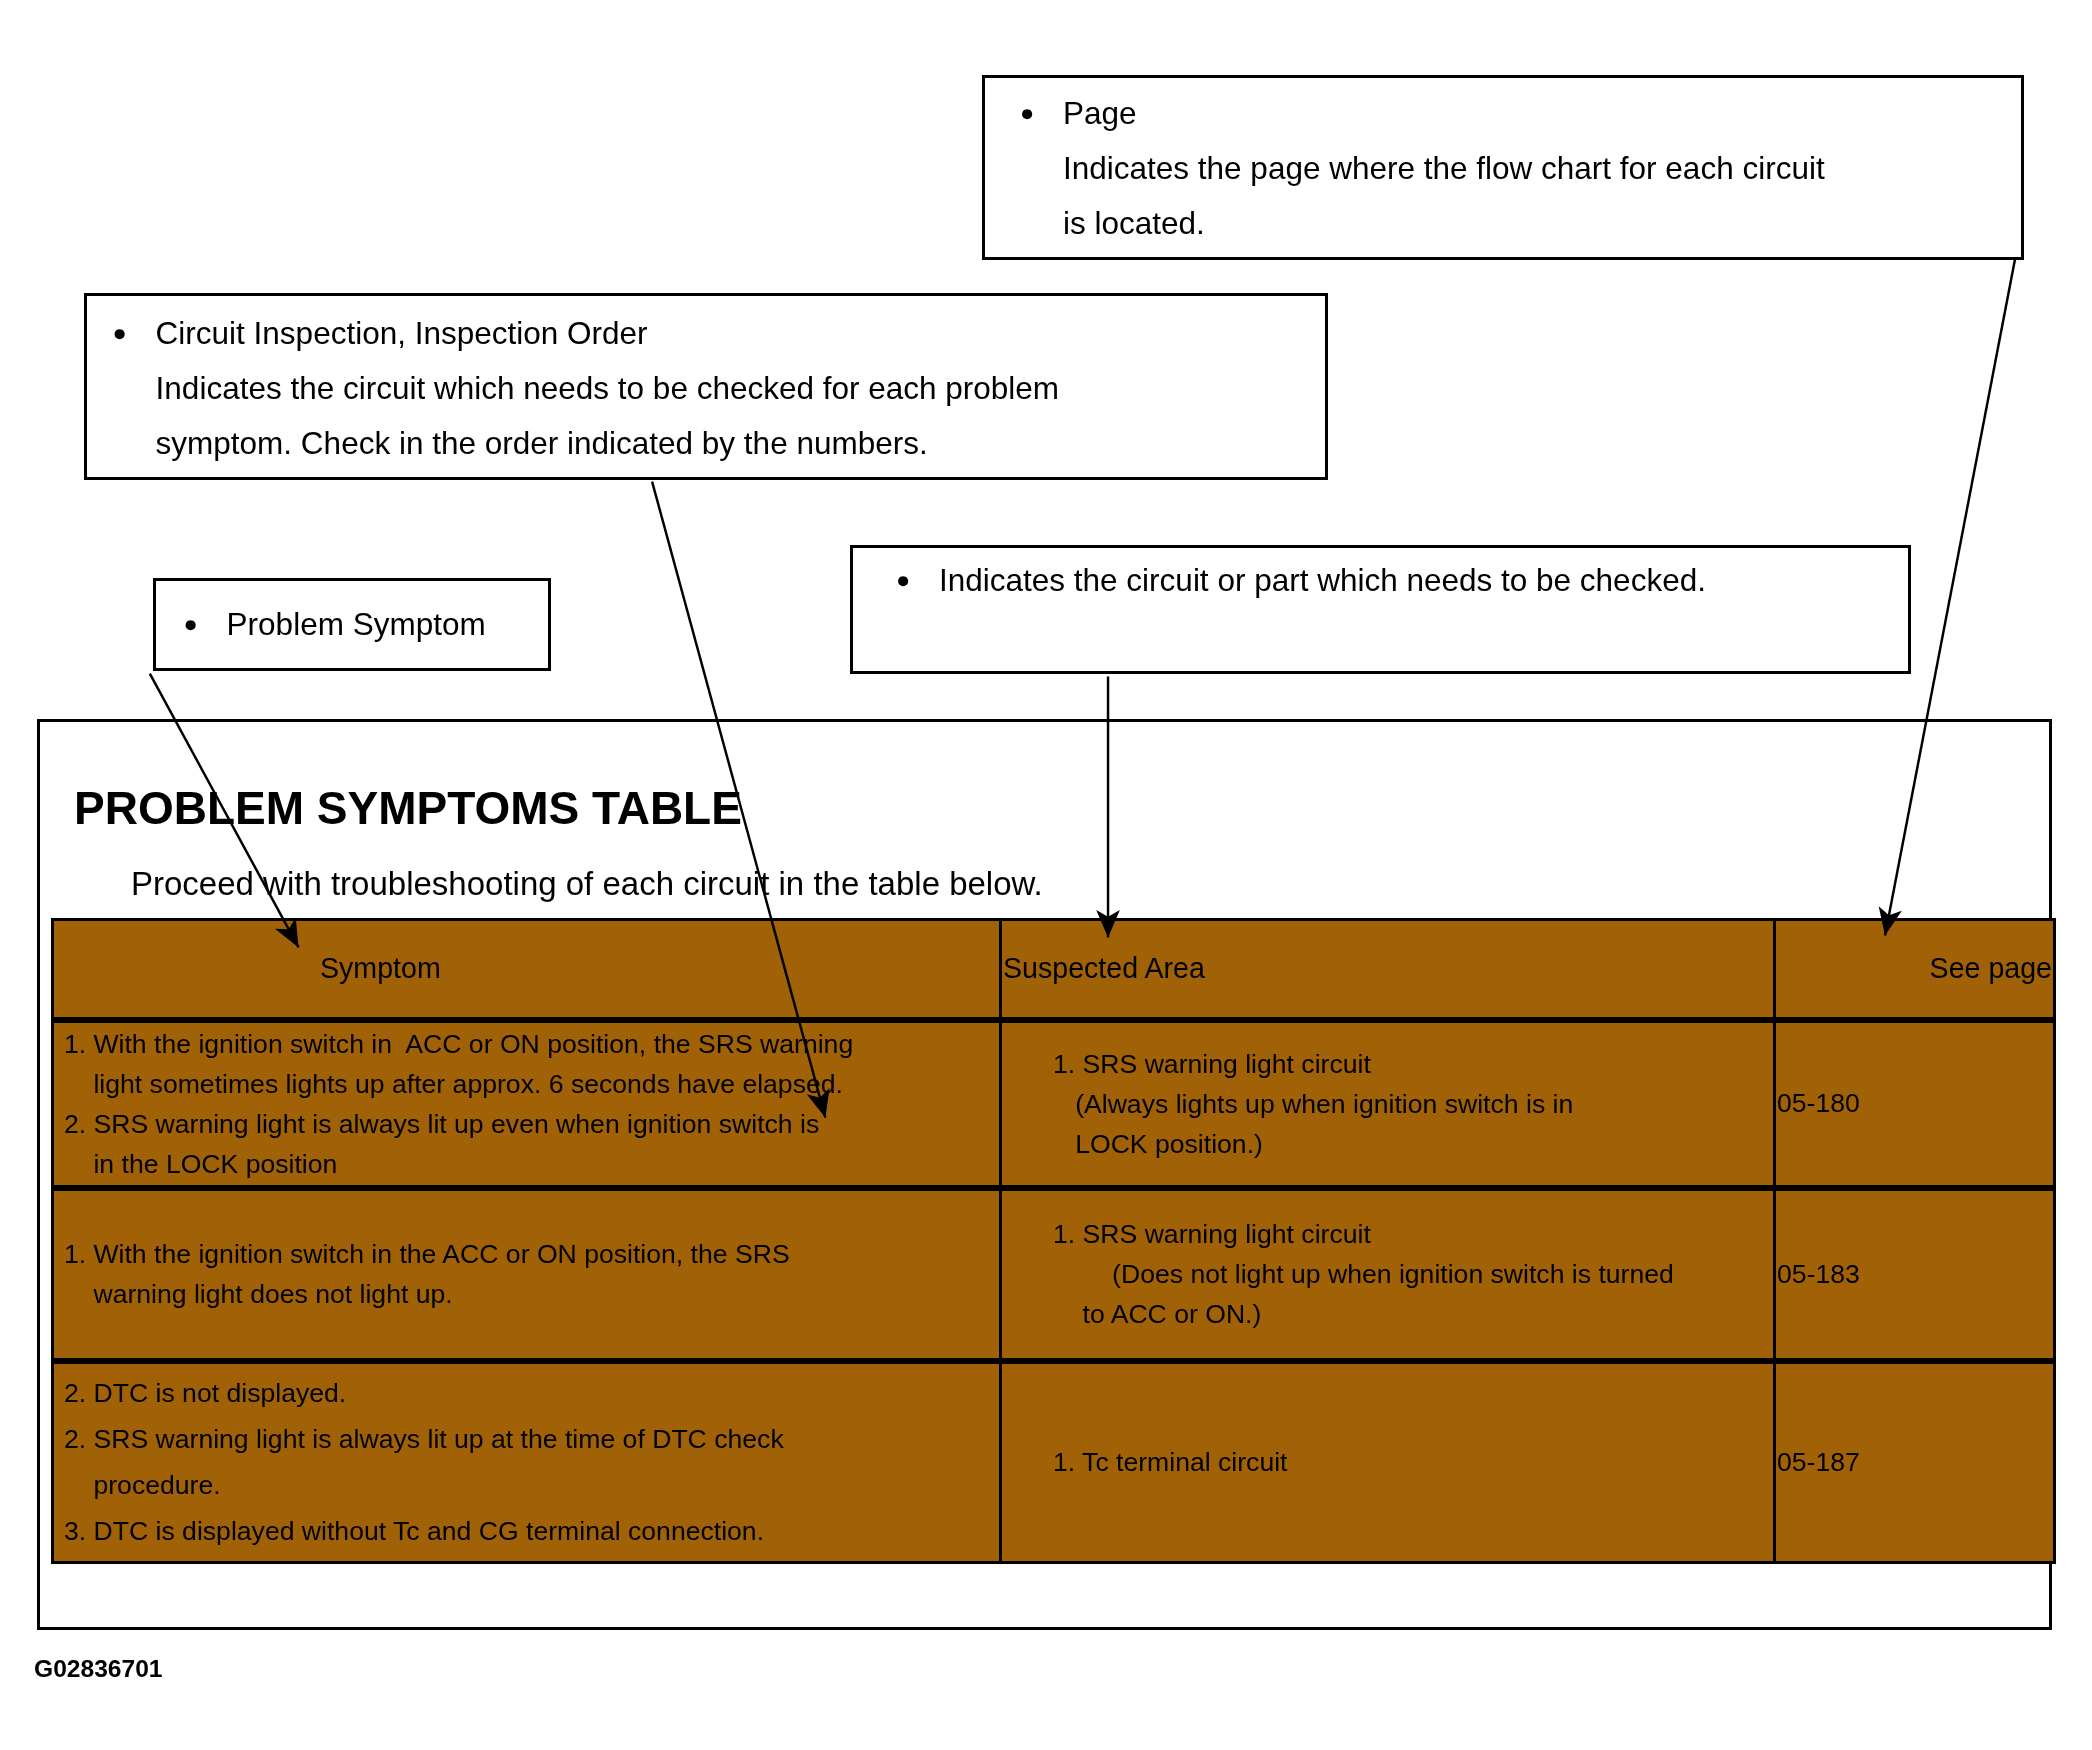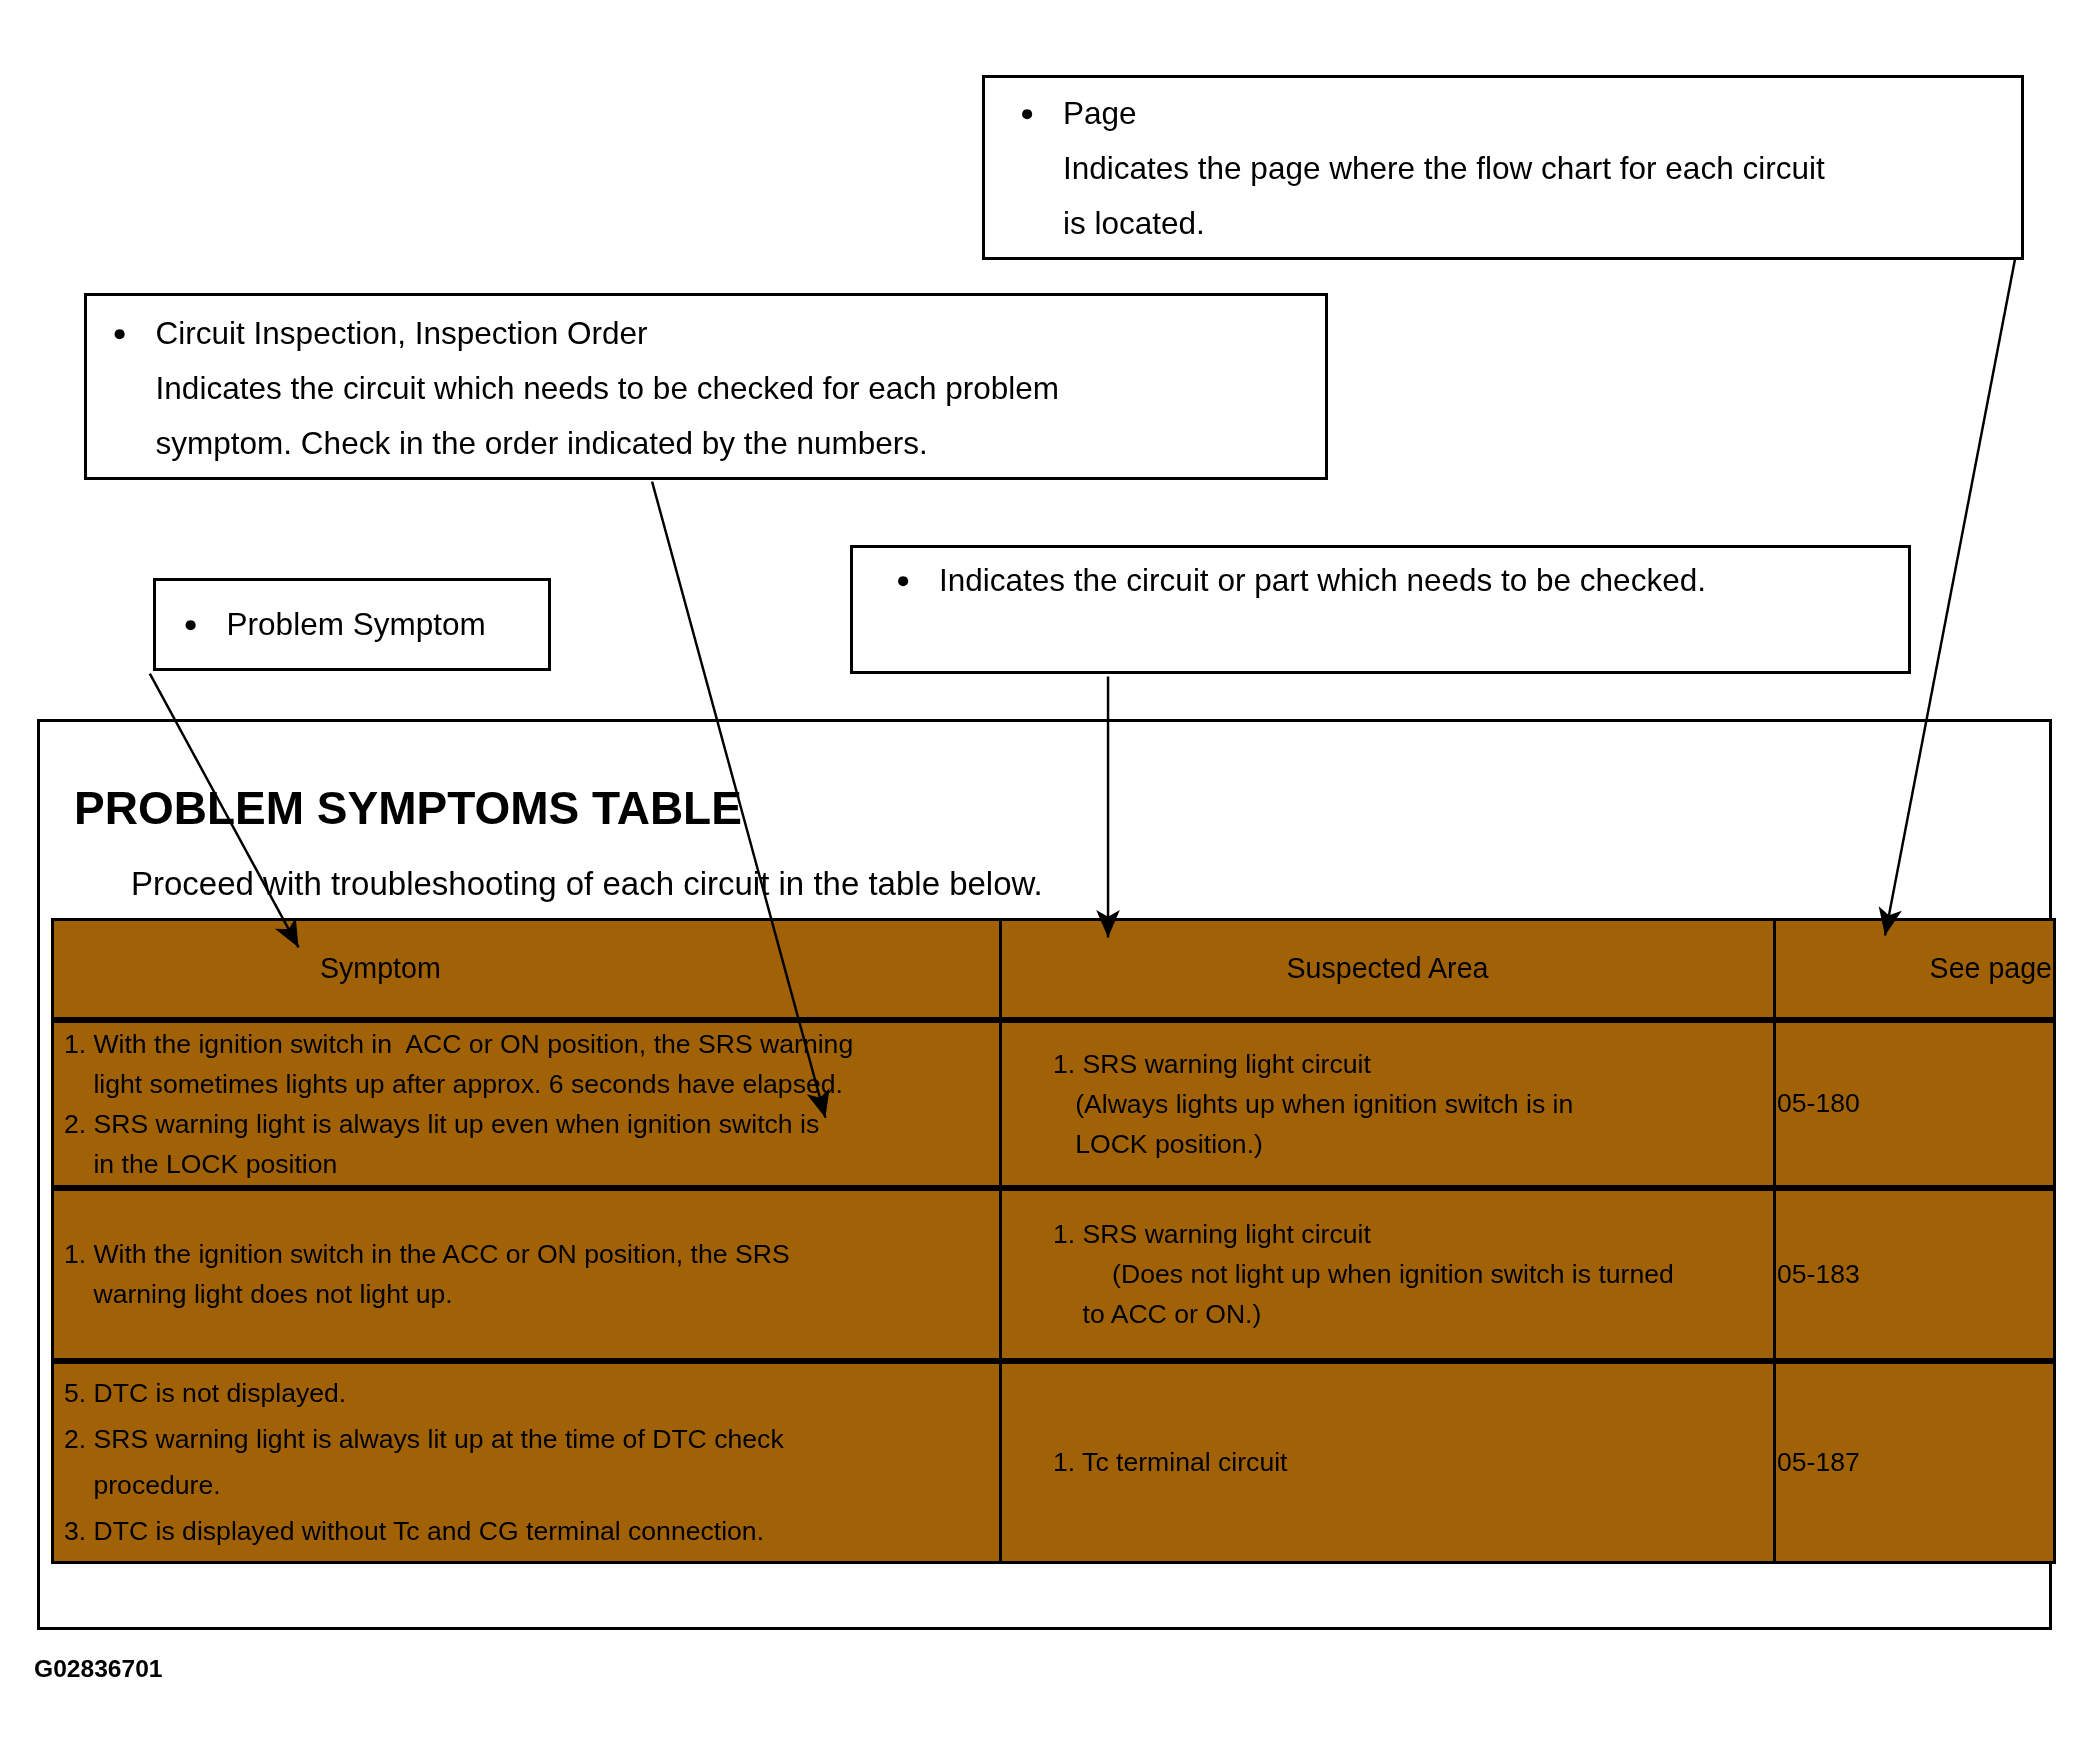--- a/index.html
+++ b/index.html
@@ -35,21 +35,21 @@
   #ps-table th,#ps-table td{border:3px solid #000;vertical-align:middle;box-sizing:border-box;}
   #ps-table thead tr{height:100px;}
   #ps-table thead tr,
   #ps-table tbody tr.row-0,
   #ps-table tbody tr.row-1{border-bottom:6.9px solid #000;}
   #ps-table tbody tr.row-0{height:164px;}
   #ps-table tbody tr.row-1{height:173px;}
   #ps-table tbody tr.row-2{height:202px;}
   #ps-table th{font-weight:normal;font-size:28.6px;}
   .th-symptom{text-align:left;padding-left:266px;}
-  .th-suspected{text-align:center;}
+  .th-suspected{text-align:left;}
   .th-seepage{text-align:right;}
   .sym-cell{padding-left:9.9px;}
   .sus-cell{padding-left:51px;}
   .ln{white-space:pre;font-size:26.6px;line-height:40px;}
   tr.row-2 .ln{line-height:46px;}
   .page-cell{text-align:left;font-size:26.6px;}
   #figure-id{position:absolute;left:34px;top:1655px;font-size:24.6px;font-weight:bold;}
   
   #arrows{position:absolute;left:0;top:0;width:2092px;height:1750px;pointer-events:none;}
   #arrows line{stroke:#000;stroke-width:2.5px;}
@@ -128,21 +128,21 @@
           </td>
           <td class="sus-cell">
             <div class="ln">1. SRS warning light circuit</div>
             <div class="ln">        (Does not light up when ignition switch is turned</div>
             <div class="ln">    to ACC or ON.)</div>
           </td>
           <td class="page-cell">05-183</td>
         </tr>
         <tr class="row-2">
           <td class="sym-cell">
-            <div class="ln">5. DTC is not displayed.</div>
+            <div class="ln">2. DTC is not displayed.</div>
             <div class="ln">2. SRS warning light is always lit up at the time of DTC check</div>
             <div class="ln">    procedure.</div>
             <div class="ln">3. DTC is displayed without Tc and CG terminal connection.</div>
           </td>
           <td class="sus-cell">
             <div class="ln">1. Tc terminal circuit</div>
           </td>
           <td class="page-cell">05-187</td>
         </tr>
       </tbody>

